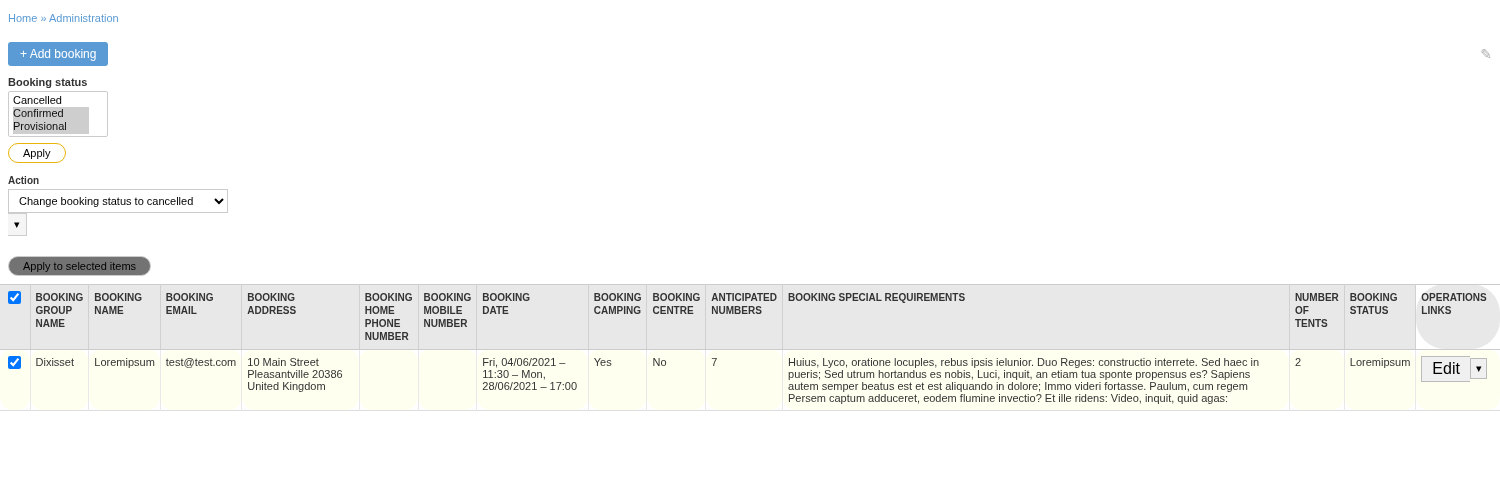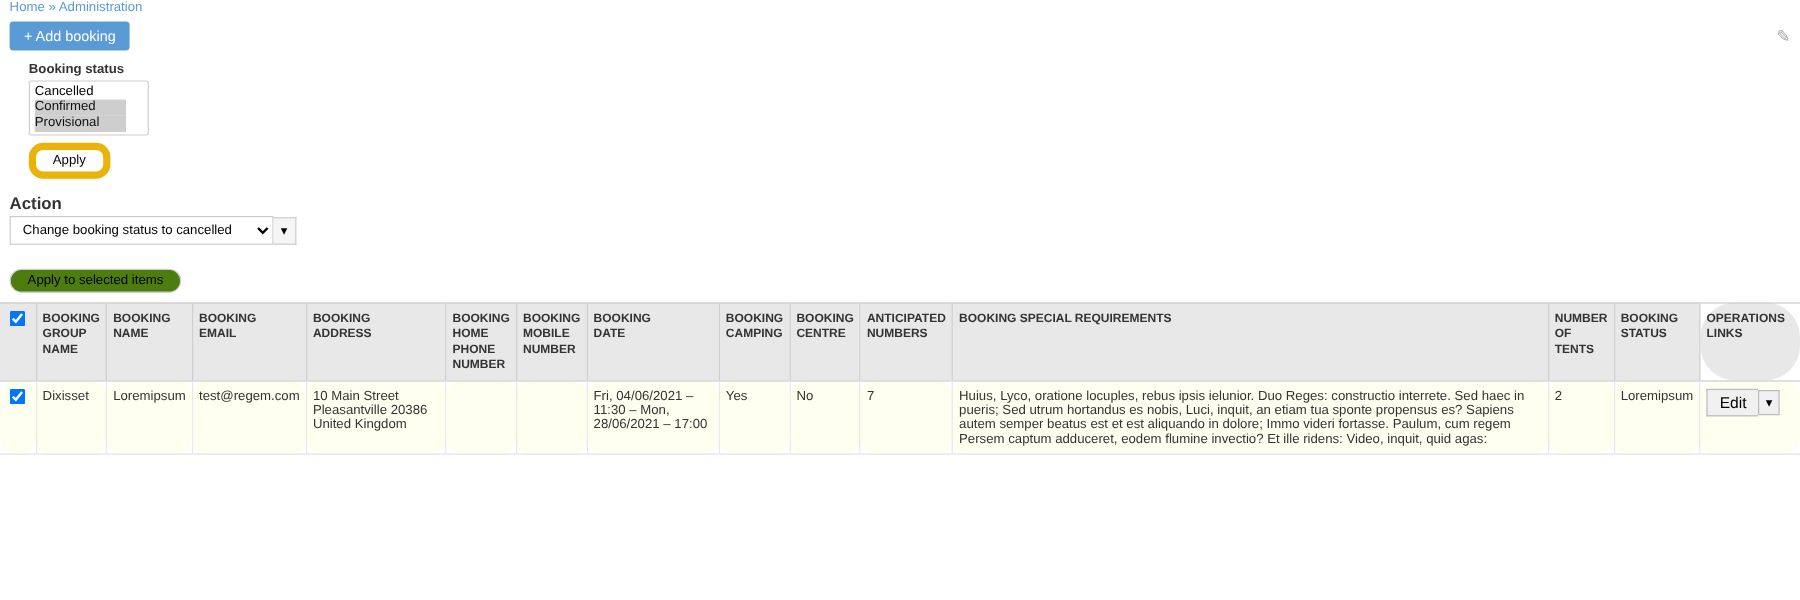--- a/index.html
+++ b/index.html
@@ -1,18 +1,18 @@
 <!DOCTYPE html>
 <html><head>
   <meta charset="utf-8">
   <style>
     * { box-sizing: border-box; margin: 0; padding: 0; }
     body { font-family: Arial, sans-serif; font-size: 12px; color: #333; background: #fff; }
 
-    .breadcrumb { color: #5b9bd5; font-size: 11px; padding: 0 8px; }
+    .breadcrumb { color: #5b9bd5; font-size: 11px; padding: 12px 8px; }
     .breadcrumb a { color: #5b9bd5; text-decoration: none; }
 
     .top-bar { padding: 6px 8px; display: flex; align-items: center; justify-content: space-between; }
 
     .add-booking-btn {
       background: #5b9bd5;
       color: #fff;
       border: none;
       padding: 5px 12px;
       border-radius: 3px;
@@ -21,66 +21,66 @@
     }
 
     .edit-icon-btn {
       background: none;
       border: none;
       cursor: pointer;
       color: #aaa;
       font-size: 14px;
     }
 
-    .filters-section { padding: 4px 8px 8px 24px; }
+    .filters-section { padding: 4px 8px 8px 8px; }
 
     .booking-status-label { font-weight: bold; font-size: 11px; margin-bottom: 3px; }
 
     .status-select {
       border: 1px solid #ccc;
       padding: 2px 18px 2px 4px;
       font-size: 11px;
       min-width: 100px;
       background: #fff;
       appearance: auto;
     }
 
     .apply-btn {
       margin-top: 6px;
       background: #fff;
-      border: 6px solid #eab308;
+      border: 1px solid #eab308;
       border-radius: 12px;
       padding: 3px 14px;
       font-size: 11px;
       cursor: pointer;
     }
 
     .action-section { padding: 4px 8px 8px 8px; }
-    .action-label { font-weight: bold; font-size: 14px; margin-bottom: 3px; }
-
-    .action-select-wrap { display: flex; align-items: flex-end; }
+    .action-label { font-weight: bold; font-size: 10px; margin-bottom: 3px; }
+
+    .action-select-wrap { display: flex; align-items: flex-start; flex-direction: column; }
     .action-select {
       border: 1px solid #ccc;
       padding: 4px 6px;
       font-size: 11px;
       background: #fff;
       min-width: 220px;
     }
     .action-dropdown-btn {
       border: 1px solid #ccc;
       border-left: none;
       background: #f5f5f5;
       padding: 4px 6px;
       cursor: pointer;
       font-size: 11px;
     }
 
     .apply-selected-btn {
       margin-top: 6px;
-      background: #4d7c0f;
+      background: #737373;
       border: 1px solid #ccc;
       border-radius: 12px;
       padding: 3px 14px;
       font-size: 11px;
       cursor: pointer;
     }
 
     table {
       width: 100%;
       border-collapse: collapse;
@@ -119,21 +119,21 @@
     }
     tbody td:last-child { border-right: none; }
 
     .checkbox-cell { text-align: center; }
 
     .edit-btn-wrap { display: flex; align-items: center; }
     .row-edit-btn {
       background: #f0f0f0;
       border: 1px solid #bbb;
       padding: 3px 10px;
-      font-size: 13px;
+      font-size: 16px;
       cursor: pointer;
       border-right: none;
     }
     .row-edit-dropdown {
       background: #f0f0f0;
       border: 1px solid #bbb;
       padding: 3px 5px;
       font-size: 11px;
       cursor: pointer;
     }
@@ -198,21 +198,21 @@
       <th>OPERATIONS LINKS</th>
     </tr>
   </thead>
   <tbody>
     <tr>
       <td class="checkbox-cell">
         <input type="checkbox" checked="" style="">
       </td>
       <td>Dixisset</td>
       <td>Loremipsum</td>
-      <td>test@regem.com</td>
+      <td>test@test.com</td>
       <td>10 Main Street Pleasantville 20386 United Kingdom</td>
       <td></td>
       <td></td>
       <td>Fri, 04/06/2021 – 11:30 – Mon, 28/06/2021 – 17:00</td>
       <td>Yes</td>
       <td>No</td>
       <td>7</td>
       <td>Huius, Lyco, oratione locuples, rebus ipsis ielunior. Duo Reges: constructio interrete. Sed haec in pueris; Sed utrum hortandus es nobis, Luci, inquit, an etiam tua sponte propensus es? Sapiens autem semper beatus est et est aliquando in dolore; Immo videri fortasse. Paulum, cum regem Persem captum adduceret, eodem flumine invectio? Et ille ridens: Video, inquit, quid agas:</td>
       <td>2</td>
       <td>Loremipsum</td>

